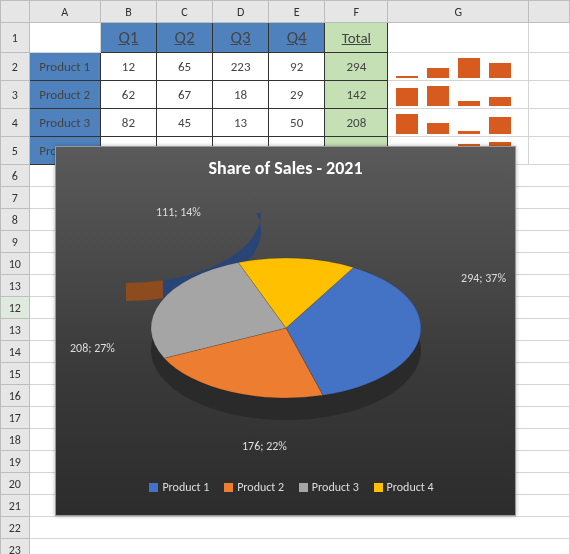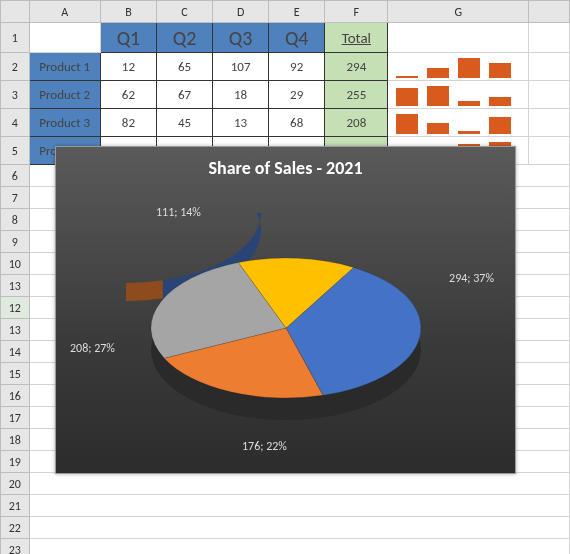--- a/index.html
+++ b/index.html
@@ -37,22 +37,23 @@
   }
   .grid .rowhdr.sel { background: #dfeadf; }
   .colA { width: 70px; }
   .colB,.colC,.colD,.colE { width: 55px; }
   .colF { width: 62px; }
   .colG { width: 138px; }
   .hQ {
     background: #4f81bd !important;
     color: #fff;
     font-weight: bold;
-    font-size: 20px;
-    border: 1px solid #333 !important;
+    font-size: 17px;
+    border: 1px solid #333 !important;
+    text-decoration: underline;
   }
   .hTot {
     background: #c5e0b4 !important;
     color: #3b6137;
     font-weight: bold;
     font-size: 15px;
     border: 1px solid #333 !important;
     text-decoration: underline;
   }
   .prod {
@@ -83,21 +84,21 @@
     position: absolute;
     bottom: 2px;
     width: 22px;
     background: #d75b1f;
   }
   .chartbox {
     position: absolute;
     left: 55px;
     top: 146px;
     width: 461px;
-    height: 328px;
+    height: 370px;
     background: linear-gradient(to bottom, #5a5a5a 0%, #3a3a3a 60%, #2c2c2c 100%);
     border: 1px solid #999;
     box-shadow: 0 0 4px rgba(0,0,0,0.3);
   }
   .chart-title {
     text-align: center;
     color: #fff;
     font-size: 18px;
     font-weight: bold;
     padding: 10px 0 4px 0;
@@ -170,58 +171,58 @@
     <td class="hQ">Q4</td>
     <td class="hTot">Total</td>
     <td></td>
     <td></td>
   </tr>
   <tr style="height:28px">
     <th class="rowhdr">2</th>
     <td class="prod">Product 1</td>
     <td class="cell">12</td>
     <td class="cell">65</td>
-    <td class="cell">107</td>
+    <td class="cell">223</td>
     <td class="cell">92</td>
     <td class="tot">294</td>
     <td>
           <div class="spark" id="sp0">
             <div class="bar" style="left: 8px; height: 2px; background: rgb(215, 91, 31);"></div>
             <div class="bar" style="left: 39px; height: 10.4px; background: rgb(215, 91, 31);"></div>
             <div class="bar" style="left: 70px; height: 20px; background: rgb(215, 91, 31);"></div>
             <div class="bar" style="left: 101px; height: 14.72px; background: rgb(215, 91, 31);"></div>
           </div>
         </td>
     <td></td>
   </tr>
   <tr style="height:28px">
     <th class="rowhdr">3</th>
     <td class="prod">Product 2</td>
     <td class="cell">62</td>
     <td class="cell">67</td>
     <td class="cell">18</td>
     <td class="cell">29</td>
-    <td class="tot">255</td>
+    <td class="tot">142</td>
     <td>
           <div class="spark" id="sp1">
             <div class="bar" style="left: 8px; height: 18.5075px; background: rgb(215, 91, 31);"></div>
             <div class="bar" style="left: 39px; height: 20px; background: rgb(215, 91, 31);"></div>
             <div class="bar" style="left: 70px; height: 5.37313px; background: rgb(215, 91, 31);"></div>
             <div class="bar" style="left: 101px; height: 8.65672px; background: rgb(215, 91, 31);"></div>
           </div>
         </td>
     <td></td>
   </tr>
   <tr style="height:28px">
     <th class="rowhdr">4</th>
     <td class="prod">Product 3</td>
     <td class="cell">82</td>
     <td class="cell">45</td>
     <td class="cell">13</td>
-    <td class="cell">68</td>
+    <td class="cell">50</td>
     <td class="tot">208</td>
     <td>
           <div class="spark" id="sp2">
             <div class="bar" style="left: 8px; height: 20px; background: rgb(215, 91, 31);"></div>
             <div class="bar" style="left: 39px; height: 10.9756px; background: rgb(215, 91, 31);"></div>
             <div class="bar" style="left: 70px; height: 3.17073px; background: rgb(215, 91, 31);"></div>
             <div class="bar" style="left: 101px; height: 16.5854px; background: rgb(215, 91, 31);"></div>
           </div>
         </td>
     <td></td>
@@ -331,18 +332,24 @@
 
       <path d="M67.50000000000001,-60.6217782649107 A135,70 0 0 1 36.88367433589613,67.33676126248338 L36.88367433589613,85.33676126248338 A135,70 0 0 0 67.50000000000001,-42.6217782649107 Z" fill="#4472c4" filter="brightness(0.6)" style="filter:brightness(0.6)"></path>
         <path d="M36.88367433589613,67.33676126248338 A135,70 0 0 1 -121.79689618194465,30.19236796537905 L-121.79689618194465,48.19236796537905 A135,70 0 0 0 36.88367433589613,85.33676126248338 Z" fill="#ed7d31" filter="brightness(0.6)" style="filter:brightness(0.6)"></path>
         <g transform="translate(160,115)" id="pieTop">
           <path d="M0,0 L67.50000000000001,-60.6217782649107 A135,70 0 0 1 36.88367433589613,67.33676126248338 Z" fill="#4472c4" stroke="rgba(0,0,0,0.15)"></path>
           <path d="M0,0 L36.88367433589613,67.33676126248338 A135,70 0 0 1 -121.79689618194465,30.19236796537905 Z" fill="#ed7d31" stroke="rgba(0,0,0,0.15)"></path>
           <path d="M0,0 L-121.79689618194465,30.19236796537905 A135,70 0 0 1 -47.60091709876472,-65.50420595618614 Z" fill="#a5a5a5" stroke="rgba(0,0,0,0.15)"></path>
           <path d="M0,0 L-47.60091709876472,-65.50420595618614 A135,70 0 0 1 67.50000000000001,-60.6217782649107 Z" fill="#ffc000" stroke="rgba(0,0,0,0.15)"></path>
         </g>
     </svg>
-    <div class="dlabel" style="right:21px; top:88px;">294; 37%</div>
+    <div class="dlabel" style="right:9px; top:88px;">294; 37%</div>
     <div class="dlabel" style="left:186px; bottom:20px;">176; 22%</div>
     <div class="dlabel" style="left:14px; top:158px;">208; 27%</div>
     <div class="dlabel" style="left:100px; top:22px;">111; 14%</div>
   </div>
+  <div class="legend">
+    <span class="swatch" id="sw0" style="background: rgb(68, 114, 196);"></span><span class="lbl">Product 1</span>
+    <span class="swatch" id="sw1" style="background: rgb(237, 125, 49);"></span><span class="lbl">Product 2</span>
+    <span class="swatch" id="sw2" style="background: rgb(165, 165, 165);"></span><span class="lbl">Product 3</span>
+    <span class="swatch" id="sw3" style="background: rgb(255, 192, 0);"></span><span class="lbl">Product 4</span>
+  </div>
 </div>
 
 </body></html>

